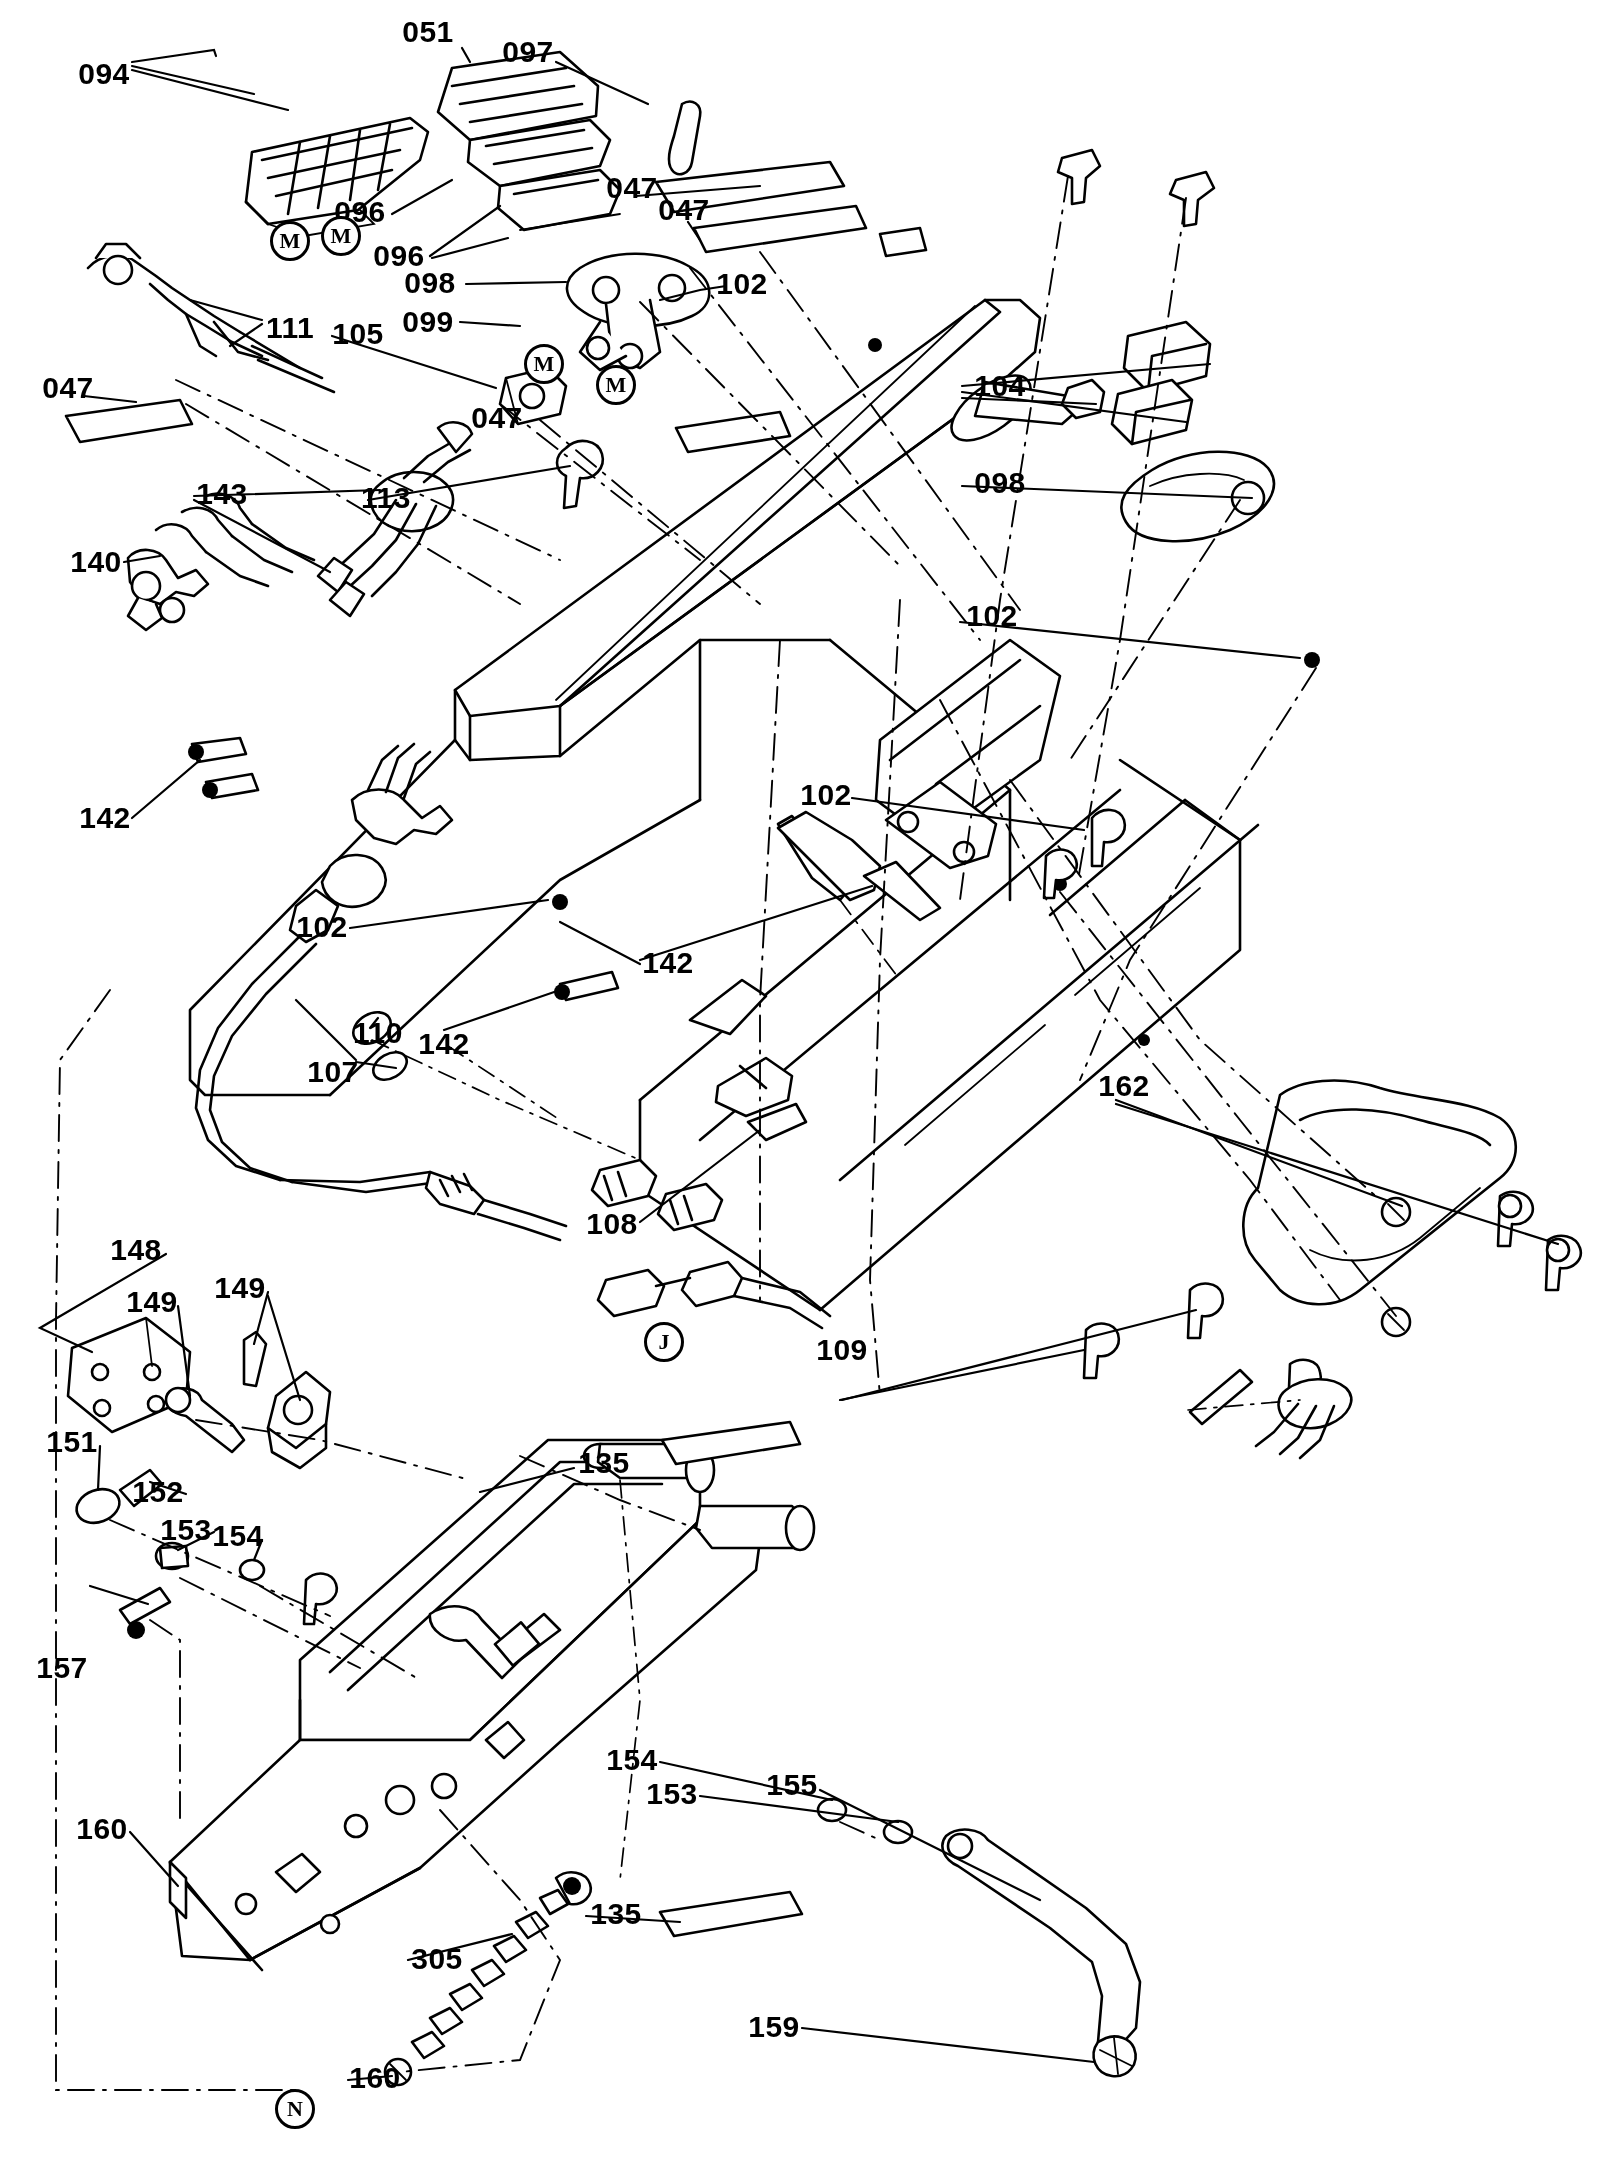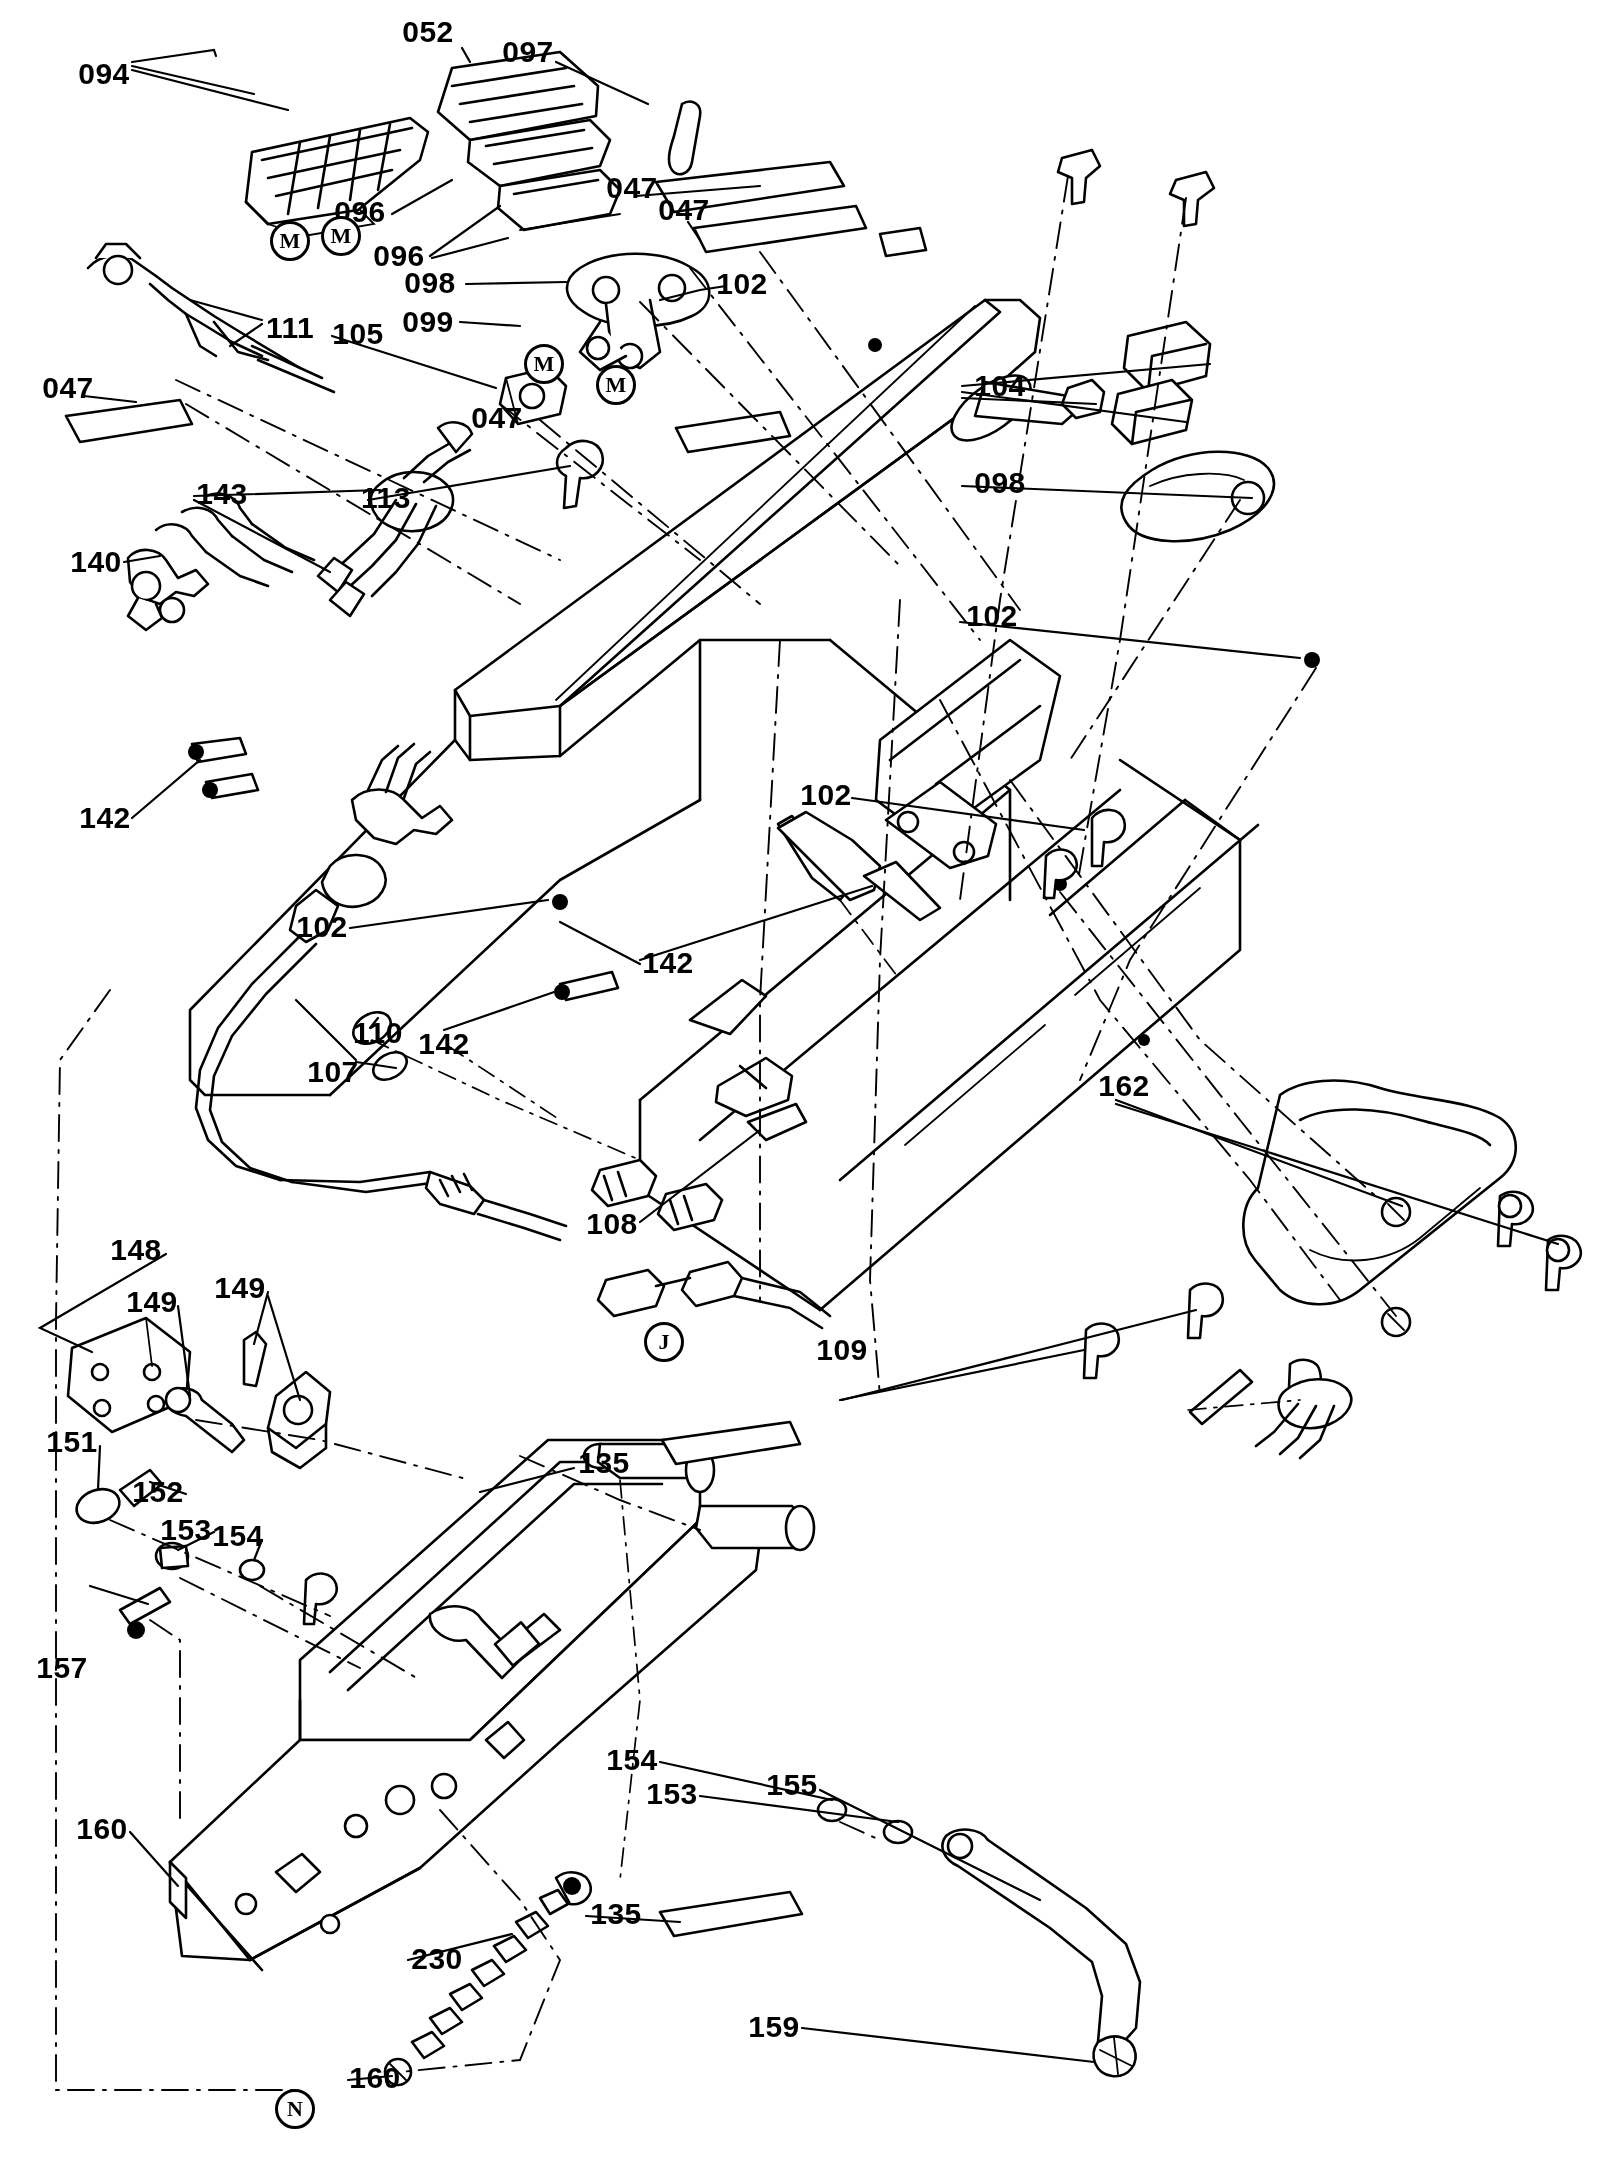--- a/index.html
+++ b/index.html
@@ -473,21 +473,21 @@
       <path class="dash" d="M440,1810 L520,1900 L560,1960 L520,2060 L400,2072"></path>
       <path class="dash2" d="M372,1040 L500,1100 L640,1160"></path>
       <path class="dash2" d="M448,1046 L560,1120"></path>
       <path class="dash2" d="M840,900 L900,980"></path>
       <path class="dash2" d="M1188,1410 L1300,1400"></path>
       <path class="dash2" d="M620,1480 L640,1700 L620,1880"></path>
     </g>
   </svg>
 
   <div class="callout" style="left:104px;  top:58px;margin-top:16px;">094</div>
-  <div class="callout" style="left:428px; top:32px;">052</div>
+  <div class="callout" style="left:428px; top:32px;">051</div>
   <div class="callout" style="left:528px; top:52px;">097</div>
   <div class="callout" style="left:632px; top:188px;">047</div>
   <div class="callout" style="left:684px; top:210px;">047</div>
   <div class="callout" style="left:360px; top:212px;">096</div>
   <div class="callout" style="left:399px; top:256px;">096</div>
   <div class="callout" style="left:430px; top:283px;">098</div>
   <div class="callout" style="left:428px; top:322px;">099</div>
   <div class="callout" style="left:742px; top:284px;">102</div>
   <div class="callout" style="left:1000px;top:386px;">104</div>
   <div class="callout" style="left:290px; top:328px;">111</div>
@@ -516,21 +516,21 @@
   <div class="callout" style="left:158px; top:1492px;">152</div>
   <div class="callout" style="left:186px; top:1530px;">153</div>
   <div class="callout" style="left:238px; top:1536px;">154</div>
   <div class="callout" style="left:62px;  top:1668px;">157</div>
   <div class="callout" style="left:604px; top:1463px;">135</div>
   <div class="callout" style="left:102px; top:1829px;">160</div>
   <div class="callout" style="left:632px; top:1760px;">154</div>
   <div class="callout" style="left:672px; top:1794px;">153</div>
   <div class="callout" style="left:792px; top:1785px;">155</div>
   <div class="callout" style="left:616px; top:1914px;">135</div>
-  <div class="callout" style="left:437px; top:1959px;">230</div>
+  <div class="callout" style="left:437px; top:1959px;">305</div>
   <div class="callout" style="left:774px; top:2027px;">159</div>
   <div class="callout" style="left:375px; top:2078px;">160</div>
 
   <div class="circ" style="left:290px;  top:241px;">M</div>
   <div class="circ" style="left:341px;  top:236px;">M</div>
   <div class="circ" style="left:544px;  top:364px;">M</div>
   <div class="circ" style="left:616px;  top:385px;">M</div>
   <div class="circ" style="left:664px;  top:1342px;">J</div>
   <div class="circ" style="left:295px;  top:2109px;">N</div>
 

